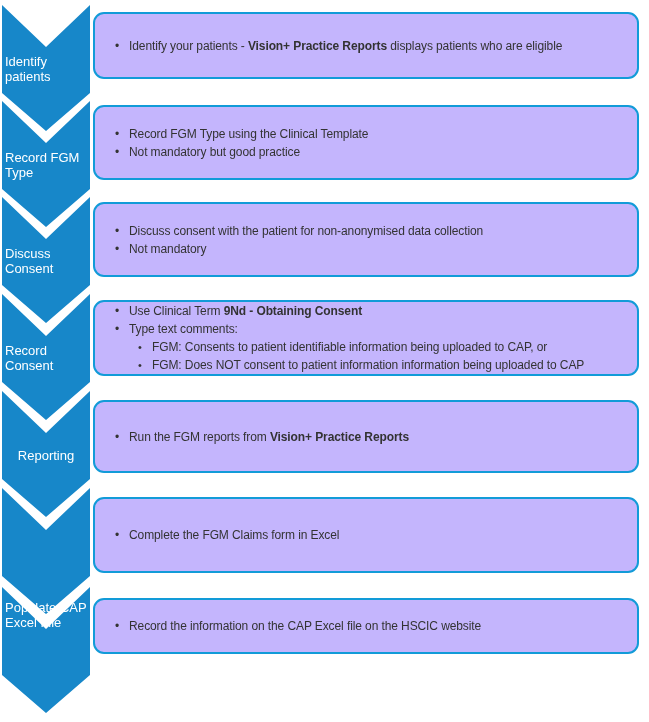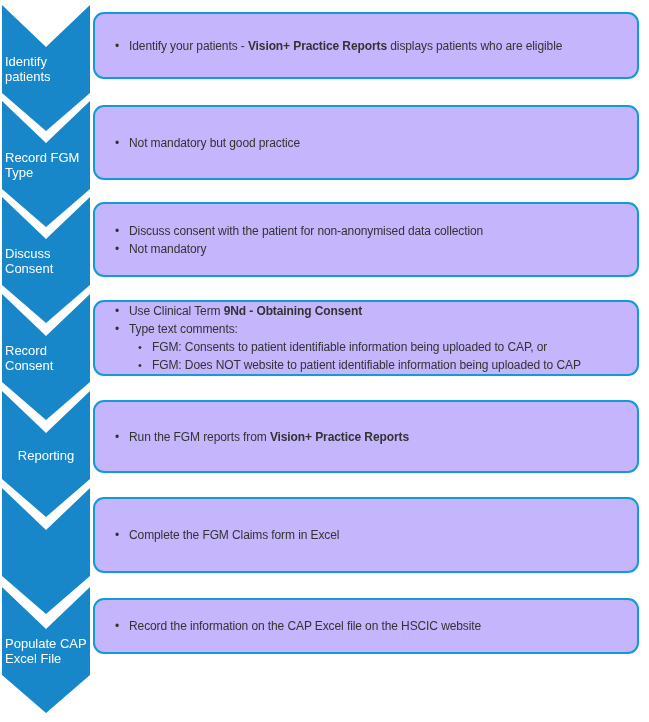--- a/index.html
+++ b/index.html
@@ -58,20 +58,21 @@
       <ul class="bullets">
         <li style="color: rgb(51, 51, 51);"><span>Identify your patients - </span><span class="seg-bold">Vision+ Practice Reports</span><span> displays patients who are eligible</span></li>
       </ul>
     </div>
     <svg class="chevron" viewBox="0 0 88 126" style="top: 101px;">
       <polygon points="0,0 44,42 88,0 88,88 44,126 0,88" fill="#1787C9"></polygon>
     </svg>
     <div class="chevron-label" style="top: 141px; color: rgb(255, 255, 255);">Record FGM Type</div>
     <div class="detail-box" style="top: 105px; height: 75px; border-color: rgb(18, 155, 216);">
       <ul class="bullets">
+        <li style="color: rgb(51, 51, 51);"><span>Record FGM Type using the Clinical Template</span></li>
         <li style="color: rgb(51, 51, 51);"><span>Not mandatory but good practice</span></li>
       </ul>
     </div>
     <svg class="chevron" viewBox="0 0 88 126" style="top: 197px;">
       <polygon points="0,0 44,42 88,0 88,88 44,126 0,88" fill="#1787C9"></polygon>
     </svg>
     <div class="chevron-label" style="top: 237px; color: rgb(255, 255, 255);">Discuss Consent</div>
     <div class="detail-box" style="top: 202px; height: 75px; border-color: rgb(18, 155, 216);">
       <ul class="bullets">
         <li style="color: rgb(51, 51, 51);"><span>Discuss consent with the patient for non-anonymised data collection</span></li>
@@ -80,21 +81,21 @@
     </div>
     <svg class="chevron" viewBox="0 0 88 126" style="top: 294px;">
       <polygon points="0,0 44,42 88,0 88,88 44,126 0,88" fill="#1787C9"></polygon>
     </svg>
     <div class="chevron-label" style="top: 334px; color: rgb(255, 255, 255);">Record Consent</div>
     <div class="detail-box" style="top: 300px; height: 76px; border-color: rgb(18, 155, 216);">
       <ul class="bullets">
         <li style="color: rgb(51, 51, 51);"><span>Use Clinical Term </span><span class="seg-bold">9Nd - Obtaining Consent</span></li>
         <li style="color: rgb(51, 51, 51);"><span>Type text comments:</span></li>
         <li class="lvl2" style="color: rgb(51, 51, 51);"><span>FGM: Consents to patient identifiable information being uploaded to CAP, or</span></li>
-        <li class="lvl2" style="color: rgb(51, 51, 51);"><span>FGM: Does NOT website to patient identifiable information being uploaded to CAP</span></li>
+        <li class="lvl2" style="color: rgb(51, 51, 51);"><span>FGM: Does NOT consent to patient information information being uploaded to CAP</span></li>
       </ul>
     </div>
     <svg class="chevron" viewBox="0 0 88 126" style="top: 391px;">
       <polygon points="0,0 44,42 88,0 88,88 44,126 0,88" fill="#1787C9"></polygon>
     </svg>
     <div class="chevron-label" style="top: 431px; color: rgb(255, 255, 255);">Reporting</div>
     <div class="detail-box" style="top: 400px; height: 73px; border-color: rgb(18, 155, 216);">
       <ul class="bullets">
         <li style="color: rgb(51, 51, 51);"><span>Run the FGM reports from </span><span class="seg-bold">Vision+ Practice Reports</span></li>
       </ul>
@@ -103,19 +104,19 @@
       <polygon points="0,0 44,42 88,0 88,88 44,126 0,88" fill="#1787C9"></polygon>
     </svg>
     <div class="detail-box" style="top: 497px; height: 76px; border-color: rgb(18, 155, 216);">
       <ul class="bullets">
         <li style="color: rgb(51, 51, 51);"><span>Complete the FGM Claims form in Excel</span></li>
       </ul>
     </div>
     <svg class="chevron" viewBox="0 0 88 126" style="top: 587px;">
       <polygon points="0,0 44,42 88,0 88,88 44,126 0,88" fill="#1787C9"></polygon>
     </svg>
-    <div class="chevron-label" style="top: 627px; color: rgb(255, 255, 255);">Populate CAP Excel File</div>
+    <div class="chevron-label" style="top: 591px; color: rgb(255, 255, 255);">Populate CAP Excel File</div>
     <div class="detail-box" style="top: 598px; height: 56px; border-color: rgb(18, 155, 216);">
       <ul class="bullets">
         <li style="color: rgb(51, 51, 51);"><span>Record the information on the CAP Excel file on the HSCIC website</span></li>
       </ul>
     </div>
   </div>
 
 </body></html>

